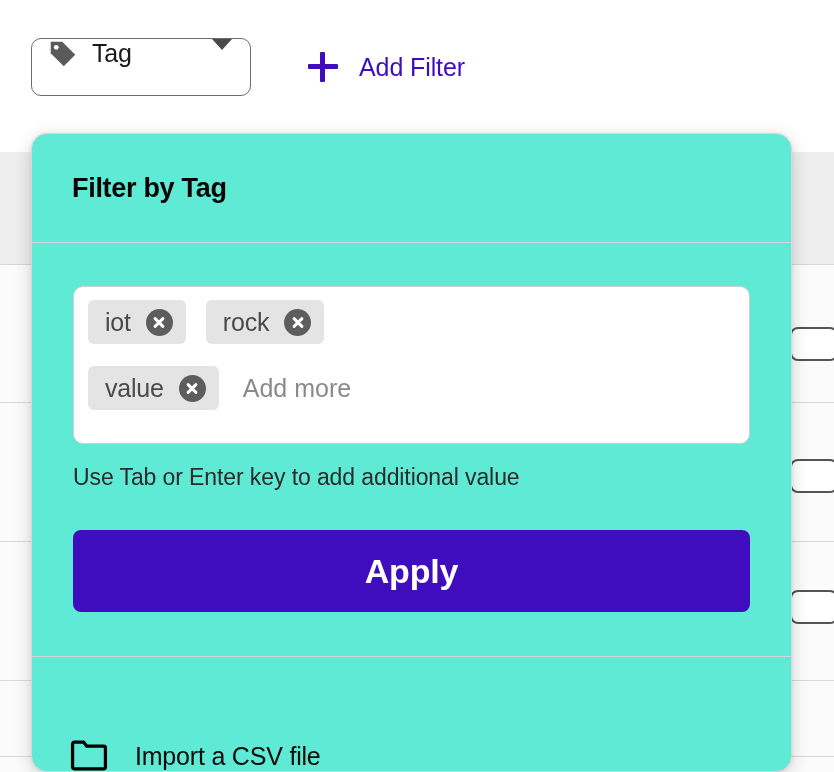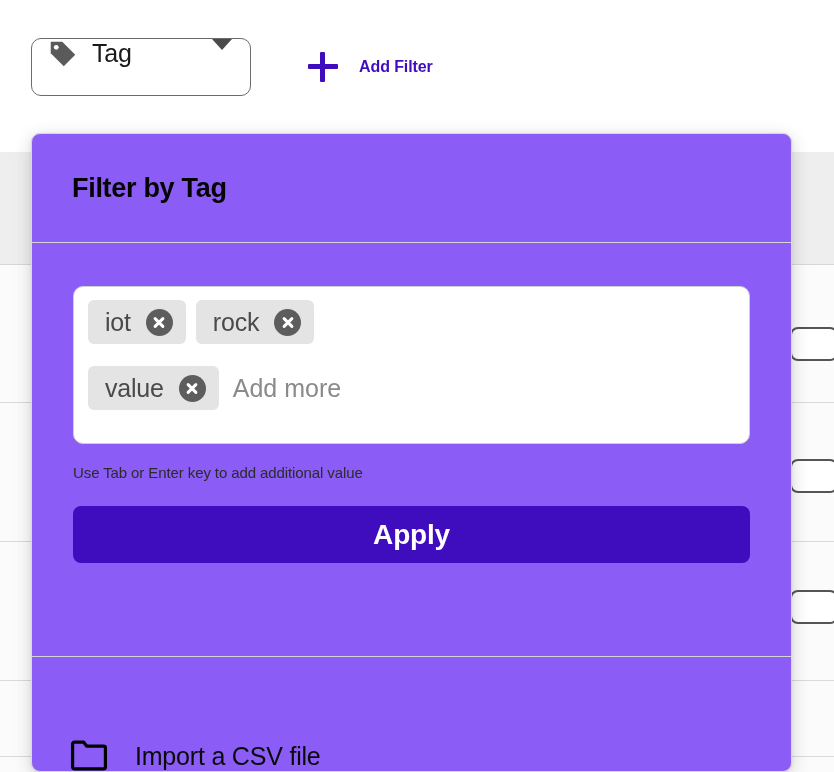--- a/index.html
+++ b/index.html
@@ -156,36 +156,36 @@
   .add-filter .plus::before,
   .add-filter .plus::after {
     content: "";
     position: absolute;
     background: #3f0dbd;
     border-radius: 1px;
   }
   .add-filter .plus::before { left: 0; top: 12px; width: 30px; height: 5px; }
   .add-filter .plus::after  { top: 0; left: 12px; height: 30px; width: 5px; }
   .add-filter .af-label {
-    font-size: 16px;
-    font-weight: bold;
+    font-size: 25px;
+    font-weight: normal;
     color: #3f0dbd;
     letter-spacing: -0.1px;
   }
 
   
   #popover {
     position: absolute;
     left: 31px;
     top: 133px;
     width: 761px;
     height: 639px;
-    background: #8b5cf6;
+    background: #5eead4;
     border: 1px solid #d8d8d8;
-    border-radius: 9px;
+    border-radius: 16px;
     box-shadow: 0 4px 18px rgba(0,0,0,0.16), 0 1px 4px rgba(0,0,0,0.07);
     z-index: 10;
     overflow: hidden;
   }
   .pop-header {
     height: 109px;
     border-bottom: 1px solid #d5d5d5;
     display: flex;
     align-items: center;
     padding: 0 40px;
@@ -202,21 +202,21 @@
   }
 
   .tag-input-box {
     border: 1px solid #cfcfcf;
     border-radius: 10px;
     padding: 13px 14px 16px 14px;
     min-height: 158px;
     display: flex;
     flex-wrap: wrap;
     align-content: flex-start;
-    gap: 11px 10px;
+    gap: 11px 20px;
     background: #ffffff;
     cursor: text;
   }
   .chip {
     display: inline-flex;
     align-items: center;
     height: 44px;
     background: #e4e4e4;
     border-radius: 6px;
     padding: 0 13px 0 17px;
@@ -264,36 +264,36 @@
     height: 44px;
     line-height: 44px;
     flex: 1 1 140px;
     min-width: 140px;
     padding: 0 0 0 4px;
   }
   .tag-input-field::placeholder { color: #8a8a8a; opacity: 1; }
 
   .helper-text {
     margin-top: 20px;
-    font-size: 15px;
+    font-size: 23px;
     color: #2b2b2b;
     letter-spacing: -0.1px;
   }
 
   .apply-button {
     display: block;
     width: 100%;
-    margin-top: 25px;
-    height: 57px;
+    margin-top: 39px;
+    height: 82px;
     background: #3f0dbd;
     border: none;
     border-radius: 8px;
     color: #ffffff;
     font-family: inherit;
-    font-size: 28px;
+    font-size: 34px;
     font-weight: bold;
     letter-spacing: -0.2px;
     cursor: pointer;
   }
 
   .pop-footer {
     position: absolute;
     left: 0;
     bottom: 0;
     width: 100%;

